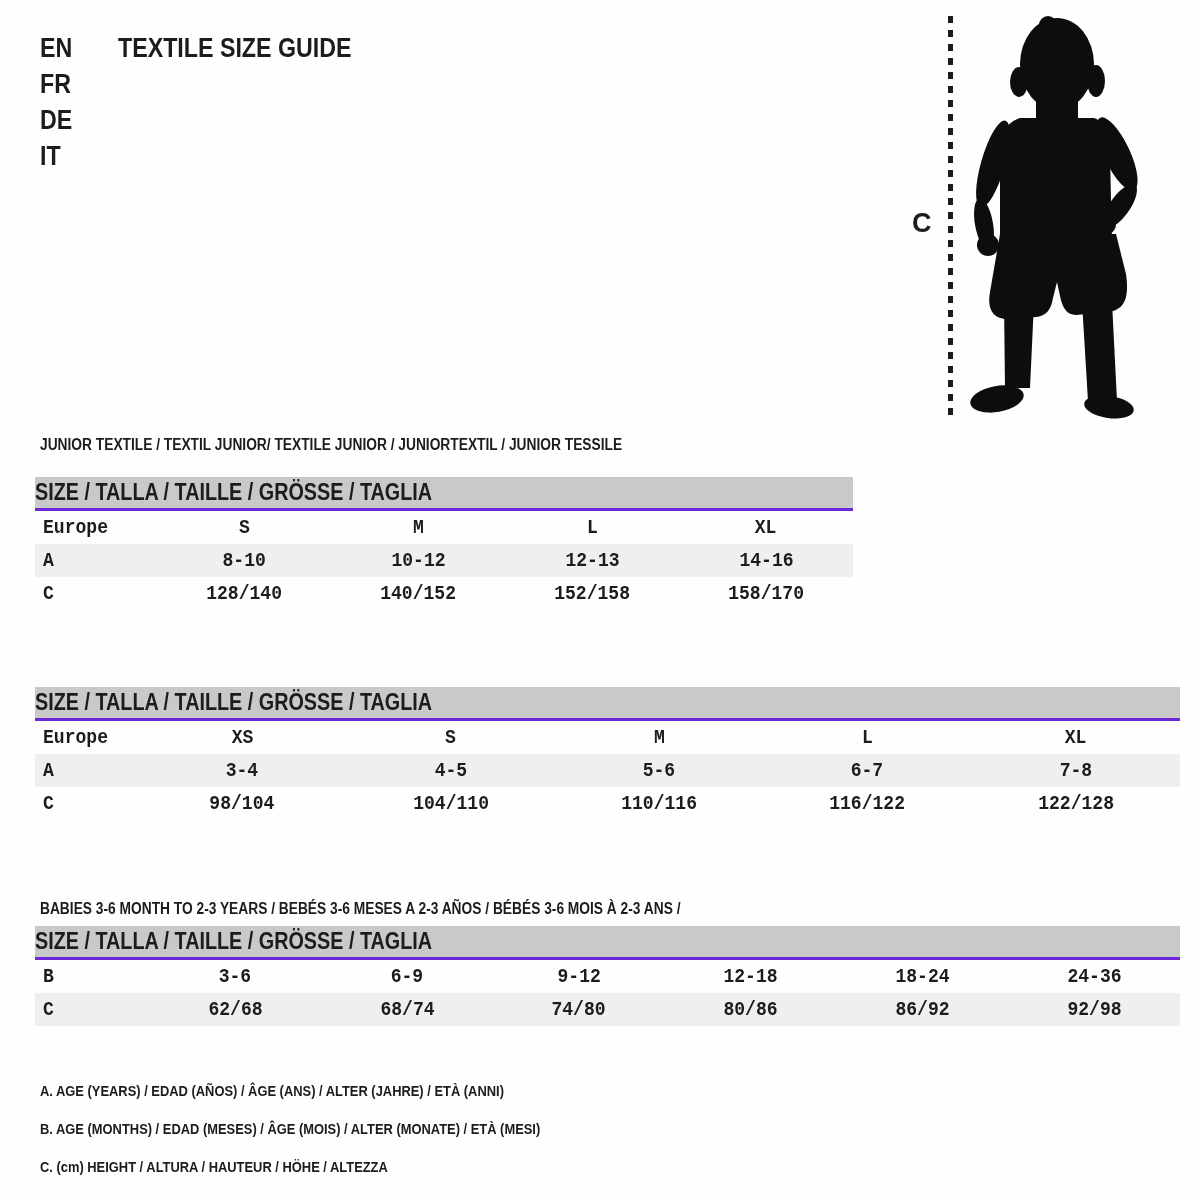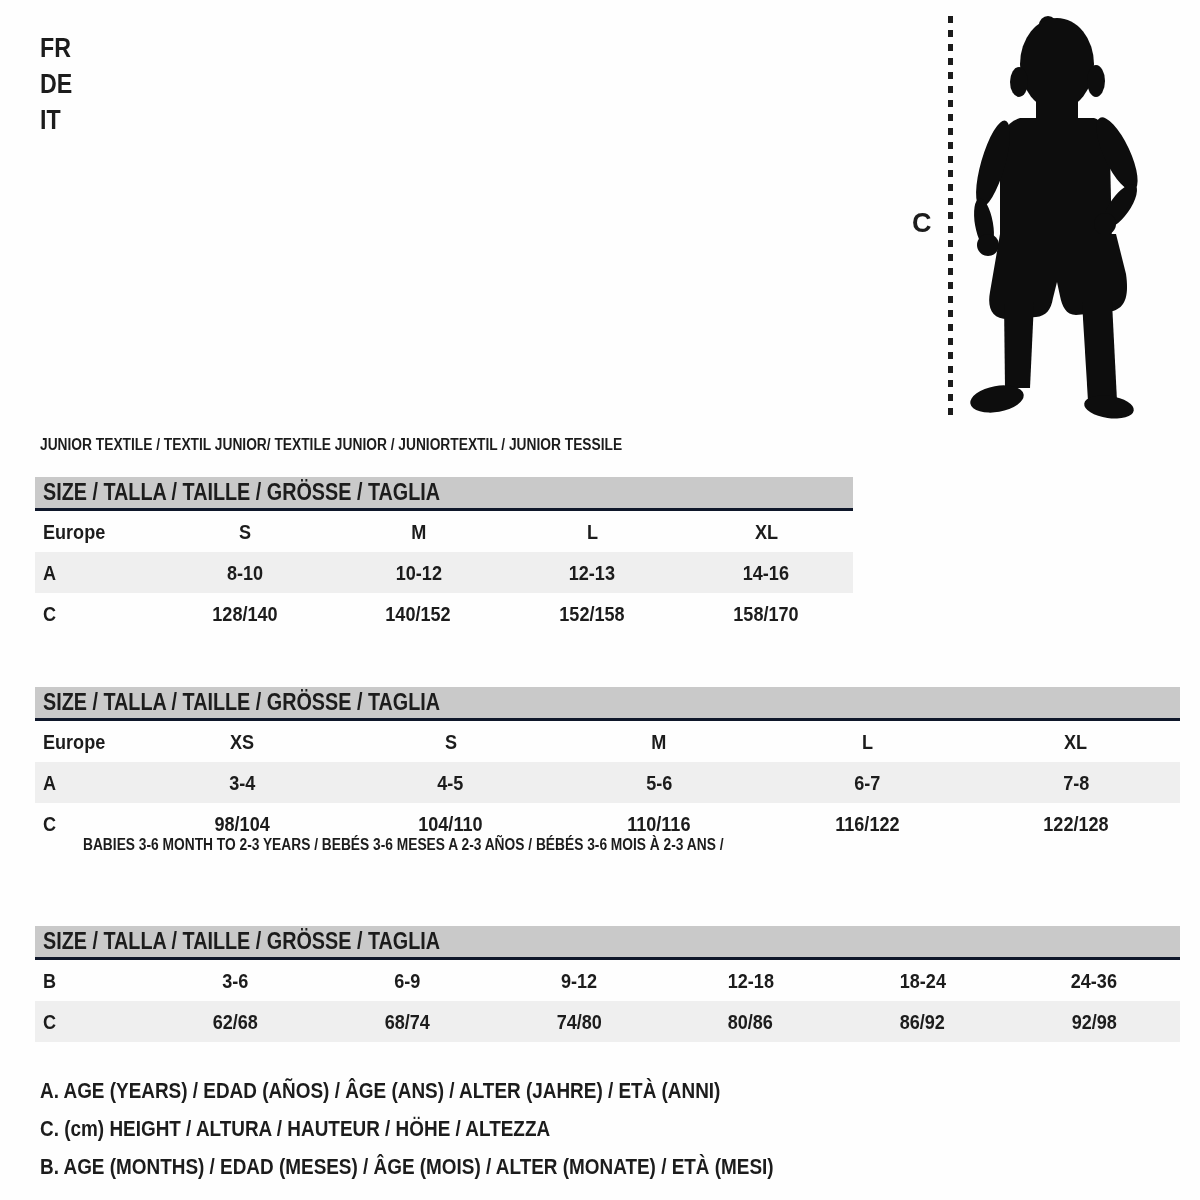--- a/index.html
+++ b/index.html
@@ -20,46 +20,50 @@
   
   .dotted-line { position:absolute; left:948px; top:16px; width:5px; height:400px;
     background:repeating-linear-gradient(to bottom,#1b1b1b 0 7px, transparent 7px 14px); }
   .c-label { position:absolute; left:912px; top:210px; font-size:27px; line-height:27px; }
   .silhouette { position:absolute; left:960px; top:14px; }
 
   
   .section-title { position:absolute; left:40px; font-size:16px; line-height:24px; white-space:nowrap; }
   #junior-title   { top:433px; }
   #children-title { top:642px; }
-  #babies-title   { top:826px; line-height:37px;margin-left:43px; }
+  #babies-title   { top:890px; line-height:37px; }
   .title-sub { font-size:0.62em; vertical-align:-0.25em; }
 
   
   .table-section { position:absolute; left:35px; }
   #junior-section   { top:477px; width:818px; }
   #children-section { top:687px; width:1145px; }
   #babies-section   { top:926px; width:1145px; }
 
-  .size-bar { height:31px; background:#c9c9c9; border-bottom:3px solid #0f172a;
-    font-size:23px; line-height:31px; padding-left:8px; }
+  .size-bar { height:31px; background:#c9c9c9; border-bottom:3px solid #6d28d9;
+    font-size:23px; line-height:31px; }
   table { width:100%; border-collapse:collapse; table-layout:fixed; font-size:21px; font-weight:700; color:#1c1c1c; }
-  td { height:41px; text-align:center; padding:0; vertical-align:middle; }
+  td { height:33px; text-align:center; padding:0; vertical-align:middle;font-family:Liberation Mono, monospace; }
   td.row-label { text-align:left; padding-left:8px; }
   tr.shade { background:#efefef; }
 
   
-  .legend { position:absolute; left:40px; top:1072px; font-size:22px; line-height:38px; }
+  .legend { position:absolute; left:40px; top:1072px; font-size:15px; line-height:38px; }
   .legend div { white-space:nowrap; }
 </style>
 </head>
 <body>
 
 <div class="canvas">
 
   <div class="lang-block">
+    <div class="lang-row">
+      <span class="lang-code"><span class="cl">EN</span></span>
+      <span><span class="cl">TEXTILE SIZE GUIDE</span></span>
+    </div>
     <div class="lang-row">
       <span class="lang-code"><span class="cl">FR</span></span>
     </div>
     <div class="lang-row">
       <span class="lang-code"><span class="cl">DE</span></span>
     </div>
     <div class="lang-row">
       <span class="lang-code"><span class="cl">IT</span></span>
     </div>
   </div>
@@ -206,17 +210,17 @@
         <td><span class="cx">80/86</span></td>
         <td><span class="cx">86/92</span></td>
         <td><span class="cx">92/98</span></td>
       </tr>
     </tbody>
       </table>
   </div>
 
   <div class="legend">
     <div><span class="cl">A. AGE (YEARS) / EDAD (AÑOS) / ÂGE (ANS) / ALTER (JAHRE) / ETÀ (ANNI)</span></div>
+    <div><span class="cl">B. AGE (MONTHS) / EDAD (MESES) / ÂGE (MOIS) / ALTER (MONATE) / ETÀ (MESI)</span></div>
     <div><span class="cl">C. (cm) HEIGHT / ALTURA / HAUTEUR / HÖHE / ALTEZZA</span></div>
-    <div><span class="cl">B. AGE (MONTHS) / EDAD (MESES) / ÂGE (MOIS) / ALTER (MONATE) / ETÀ (MESI)</span></div>
   </div>
 
 </div>
 
 </body></html>

